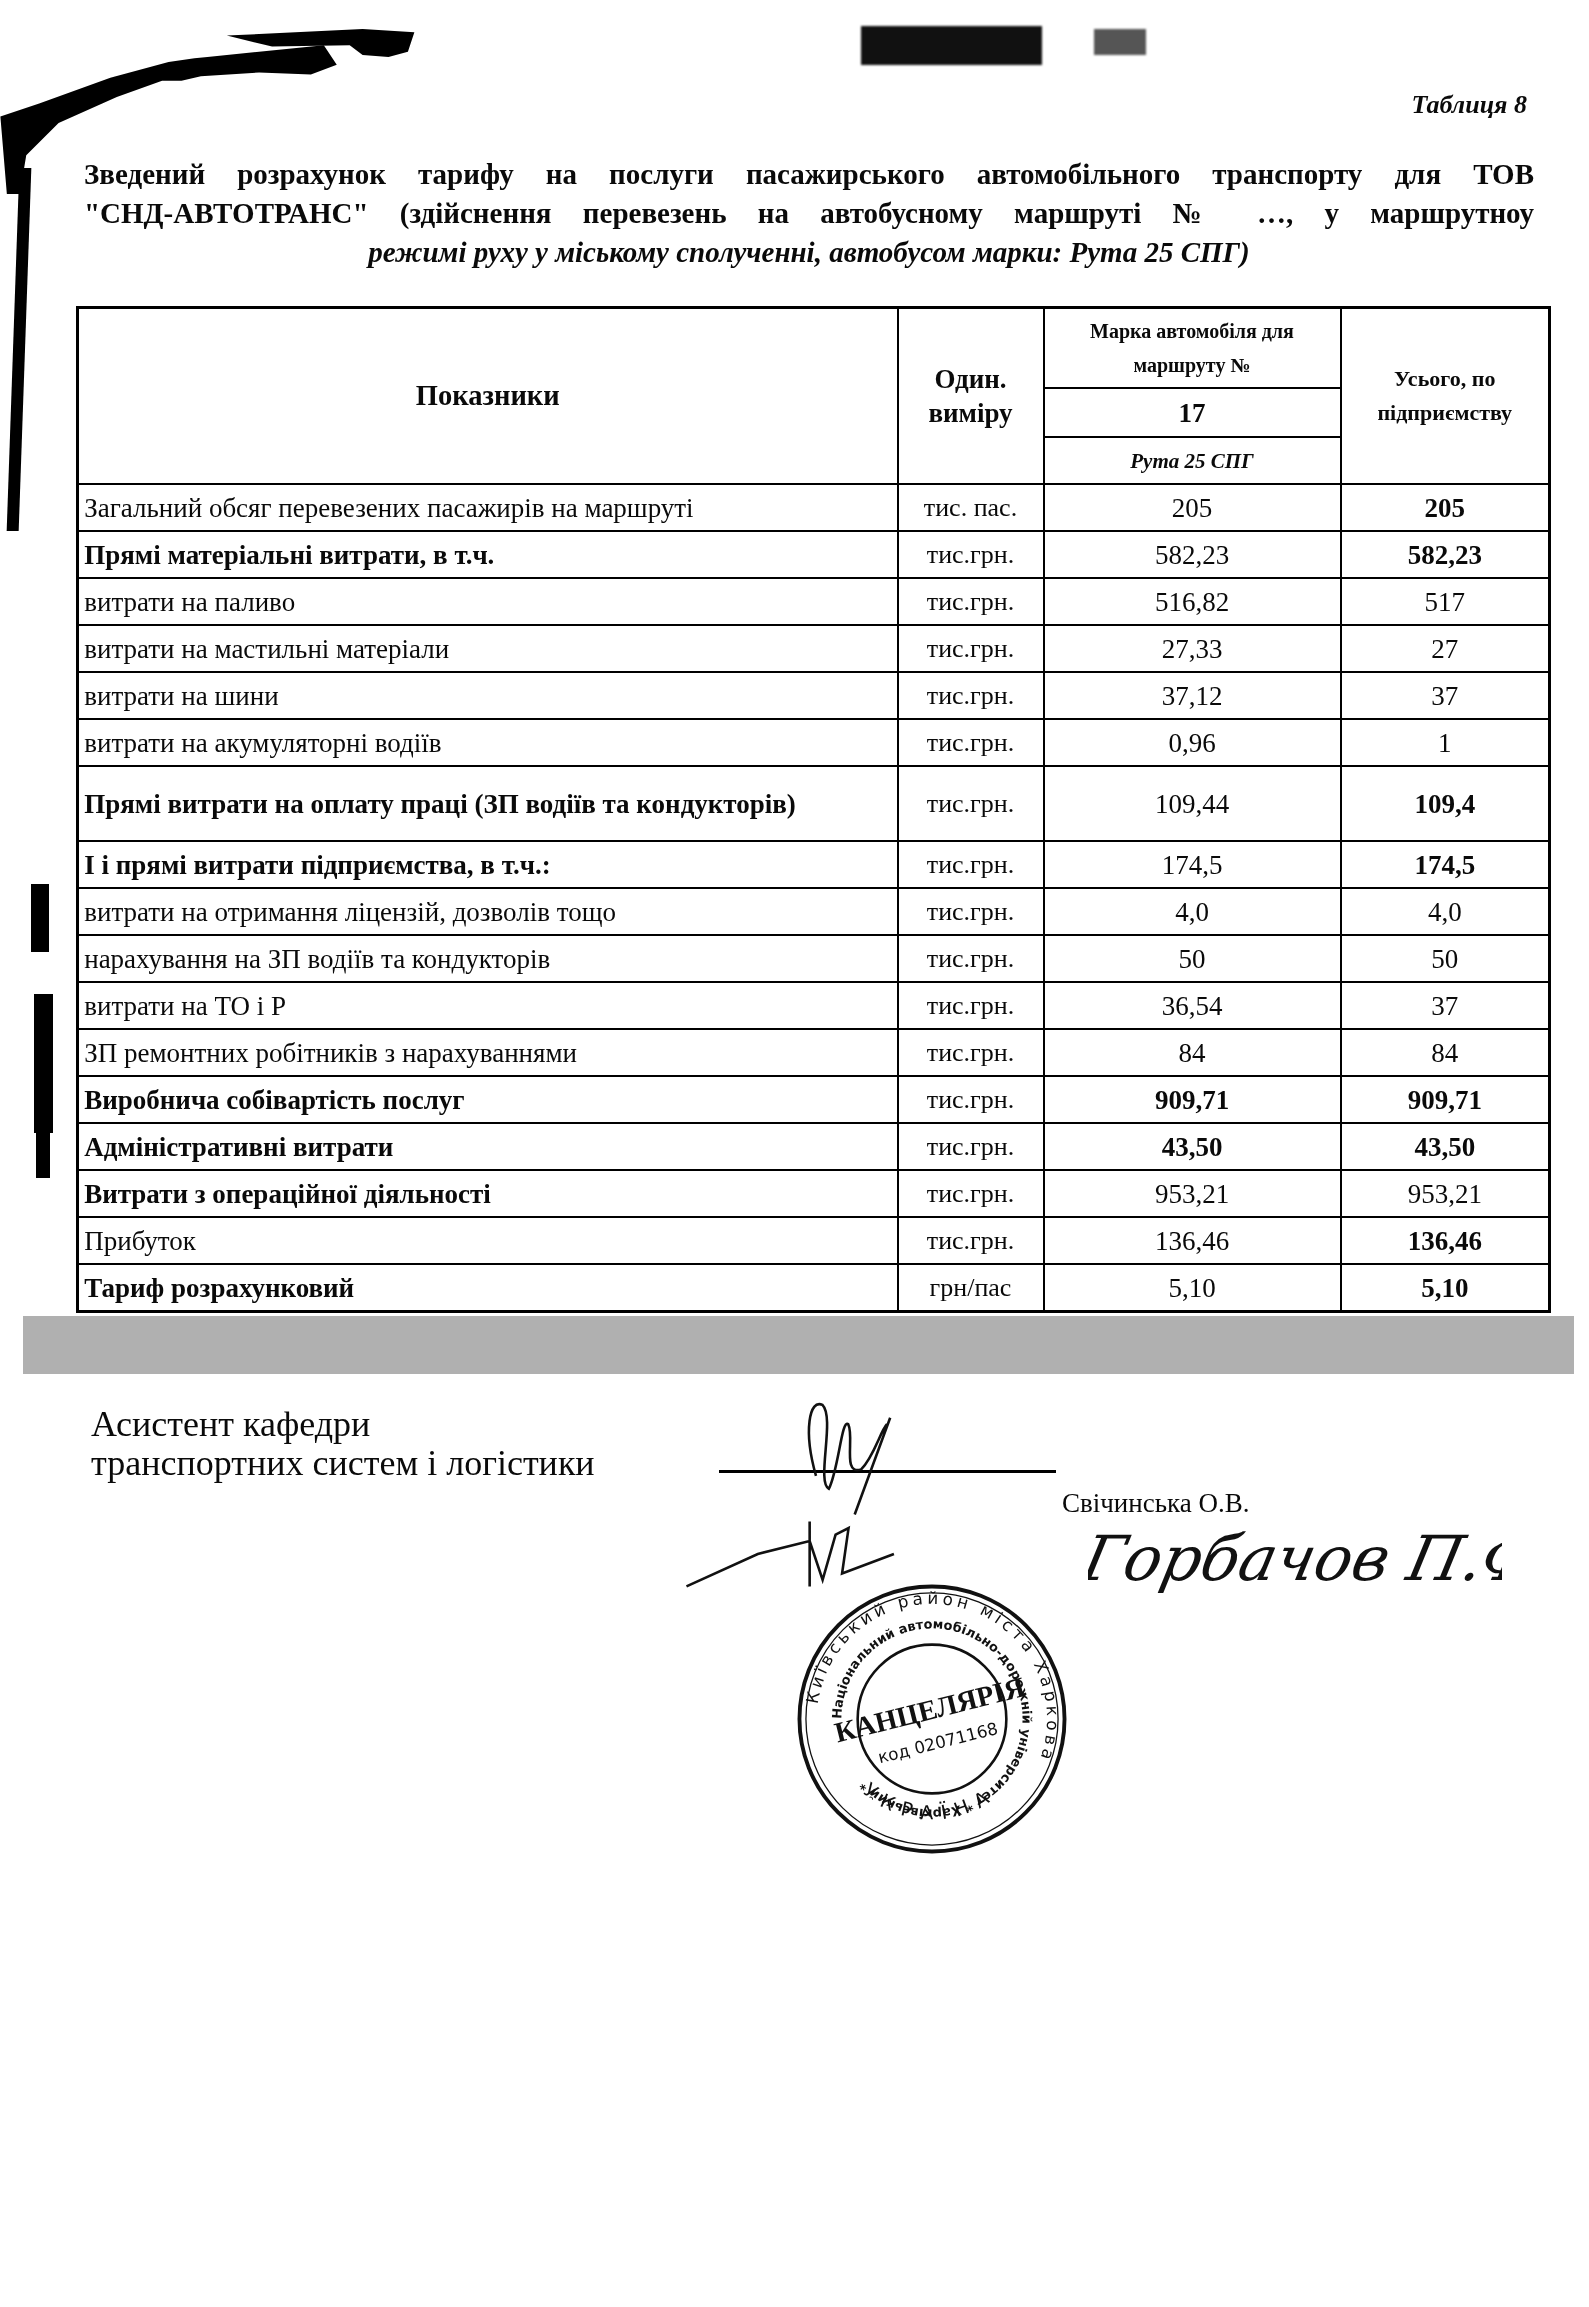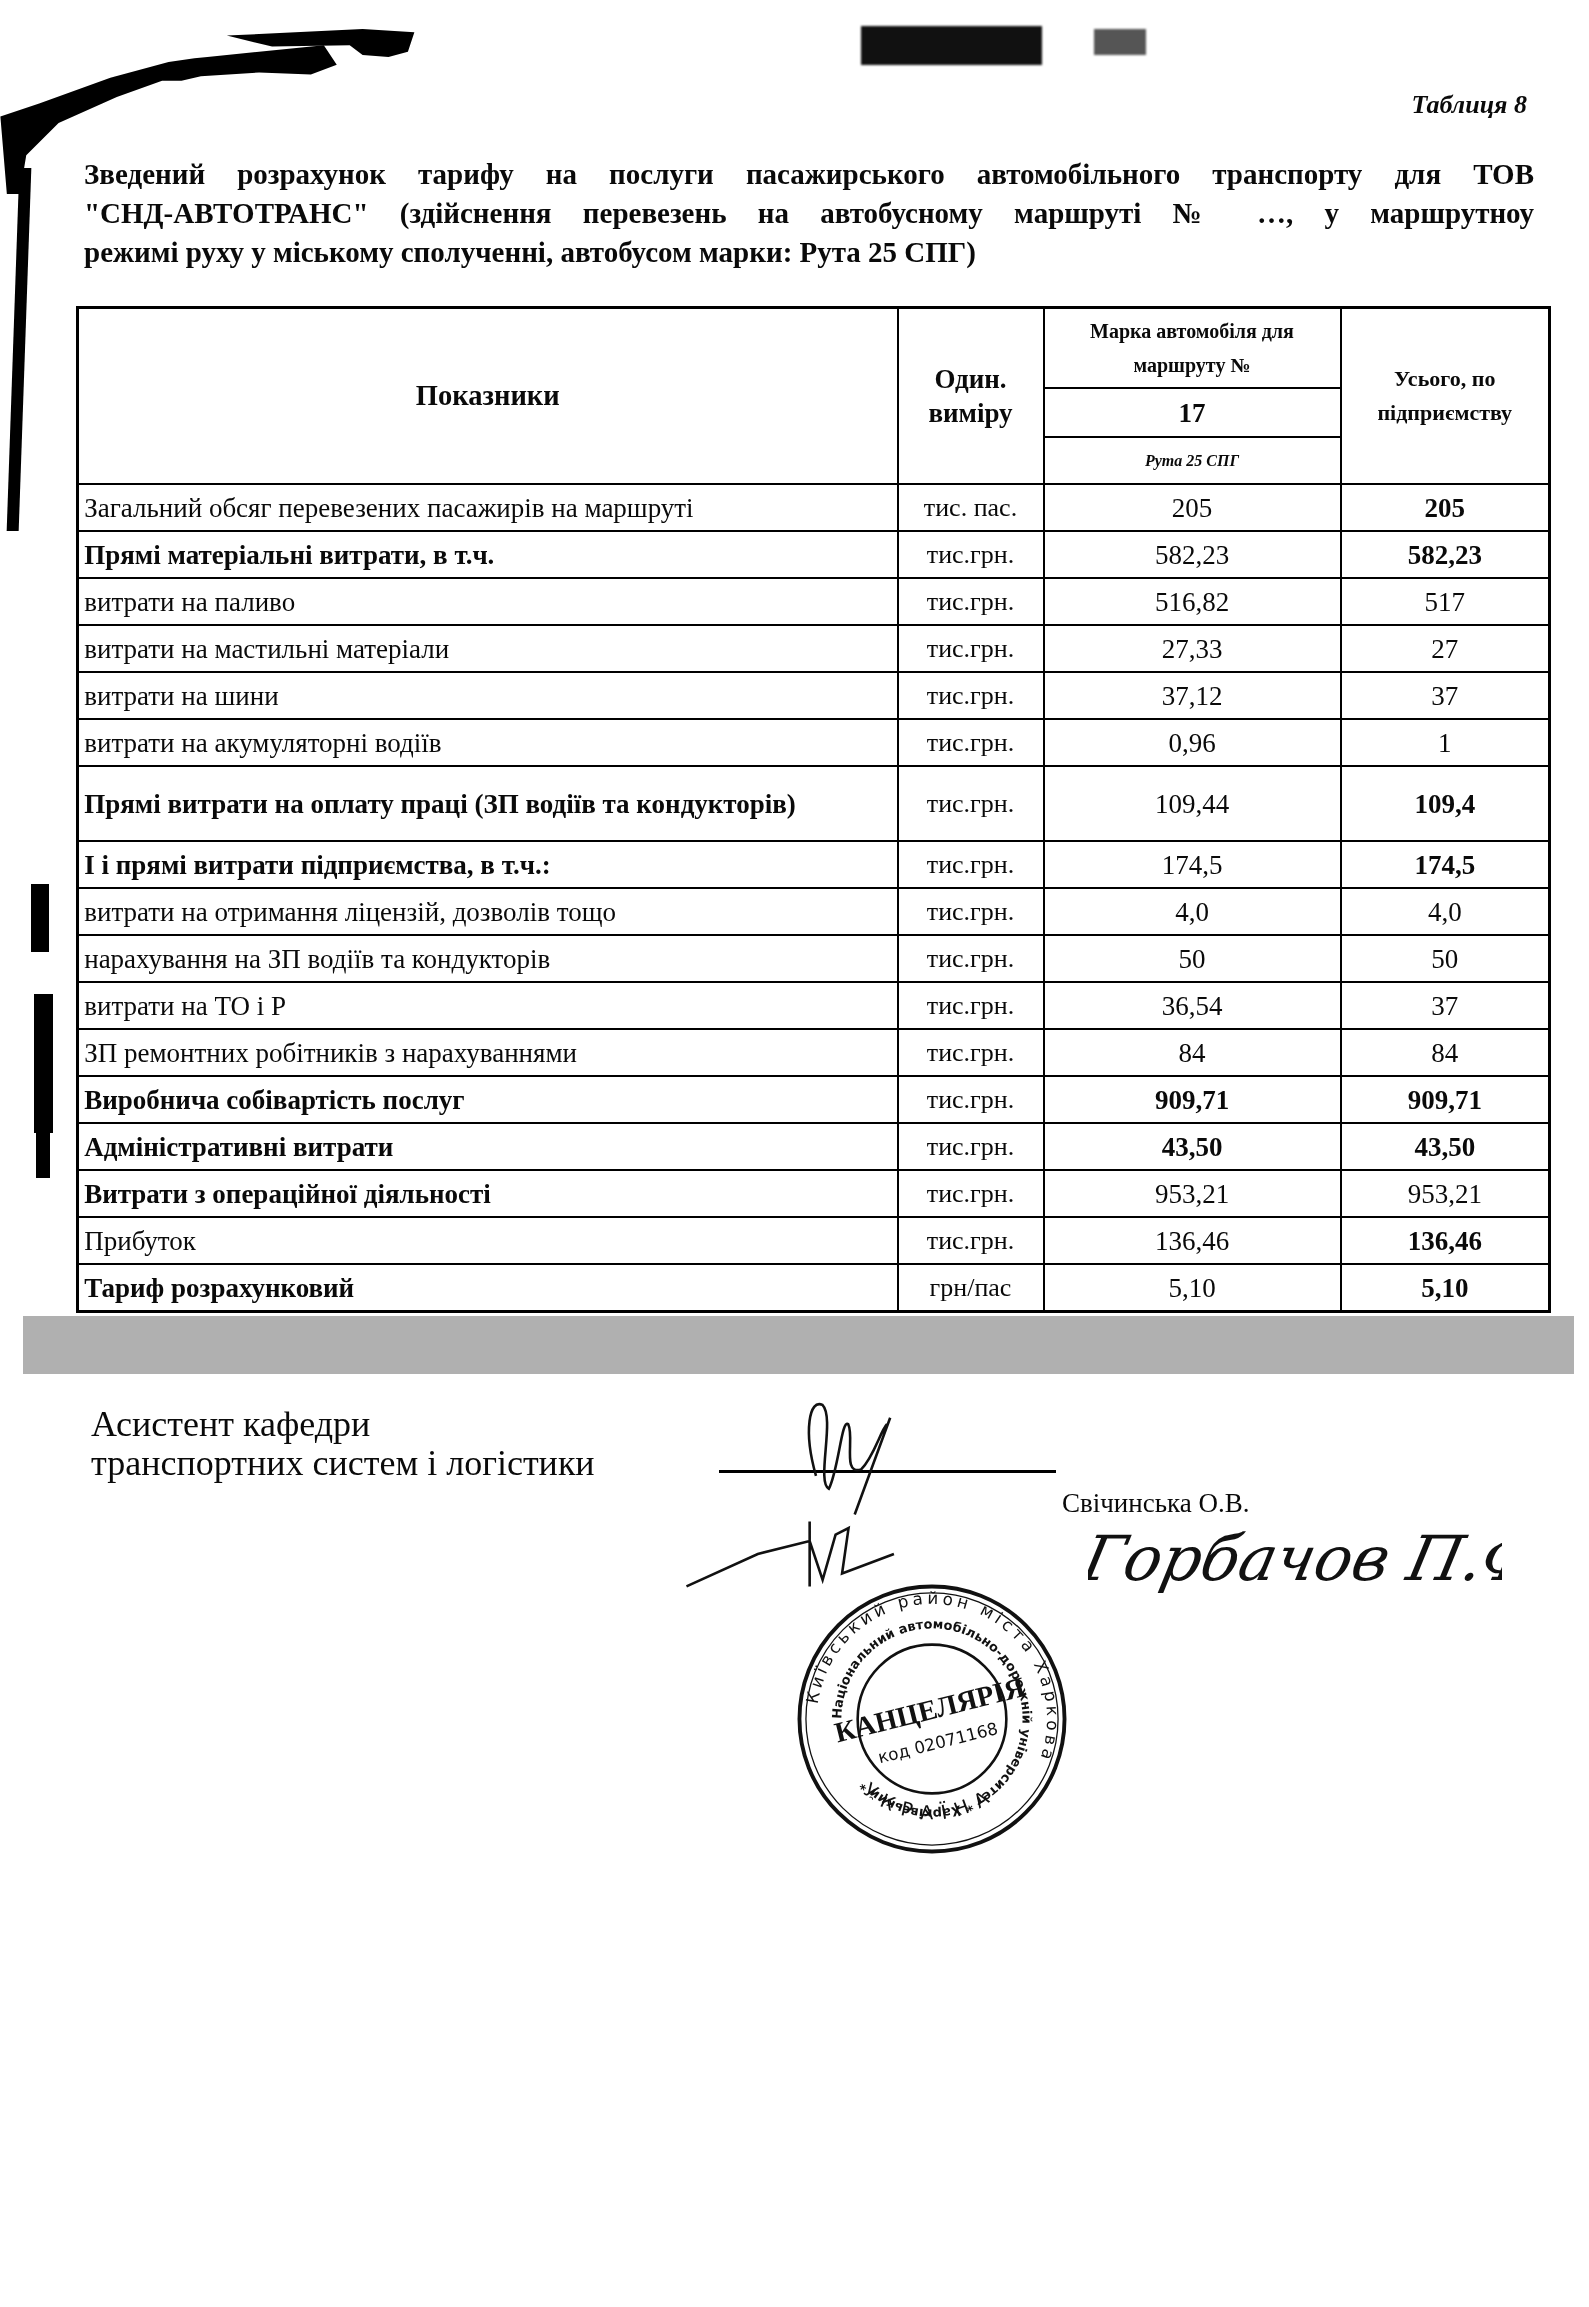--- a/index.html
+++ b/index.html
@@ -17,21 +17,21 @@
 
     .table-label {
       position: absolute; right: 63px; top: 90px;
       font-style: italic; font-weight: bold; font-size: 26px;
     }
     .title {
       position: absolute; left: 84px; width: 1450px; top: 155px;
       font-size: 29px; font-weight: bold; line-height: 39px; text-align: center;
     }
     .title .l1, .title .l2 { display: block; text-align: justify; text-align-last: justify; }
-    .title .l3 { display: block; text-align: left; }
+    .title .l3 { display: block; text-align: center; font-style: italic; }
 
     .grey-band {
       position: absolute; left: 23px; top: 1316px; width: 1551px; height: 58px; background: #b0b0b0;
     }
 
     table.tariff {
       position: absolute; left: 76px; top: 306px; width: 1472px;
       border-collapse: collapse; table-layout: fixed; font-size: 27px;
     }
     table.tariff col.c1 { width: 820px; }
@@ -40,21 +40,21 @@
     table.tariff col.c4 { width: 209px; }
     table.tariff td, table.tariff th {
       border: 2.6px solid #000; padding: 0 5.2px; vertical-align: middle; overflow: hidden;
     }
     table.tariff { border: 3.9px solid #000; }
     table.tariff th { font-weight: bold; text-align: center; line-height: 34px; }
     th.h-main { font-size: 28.5px; }
     th.h-unit { font-size: 27px; }
     th.h-brand { font-size: 20px; height: 78px; }
     th.h-route { font-weight: normal; font-size: 27px; height: 47px; border-radius: 17px; }
-    th.h-model { font-style: italic; font-size: 16px; height: 45px; }
+    th.h-model { font-style: italic; font-size: 21px; height: 45px; }
     th.h-total { font-size: 22px; line-height: 28.5px; }
     tr.row td { height: 45px; line-height: 32px; }
     tr.row.tall td { height: 73px; }
     td.name { text-align: left; padding-left: 3.9px; }
     td.unit { text-align: center; font-size: 26px; }
     td.val, td.tot { text-align: center; }
     tr.bold td.name { font-weight: bold; }
     td.tot.bold, td.val.bold { font-weight: bold; }
     tr.tariff-row td { background: transparent; }
 

